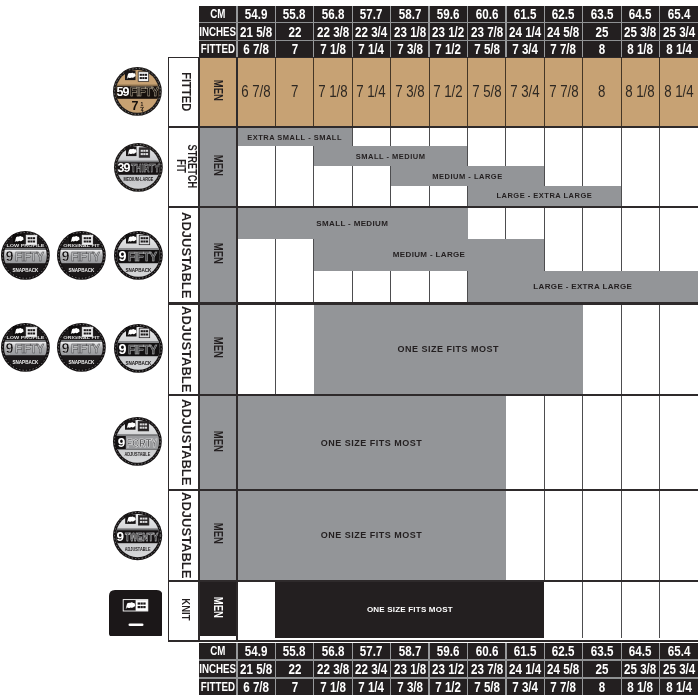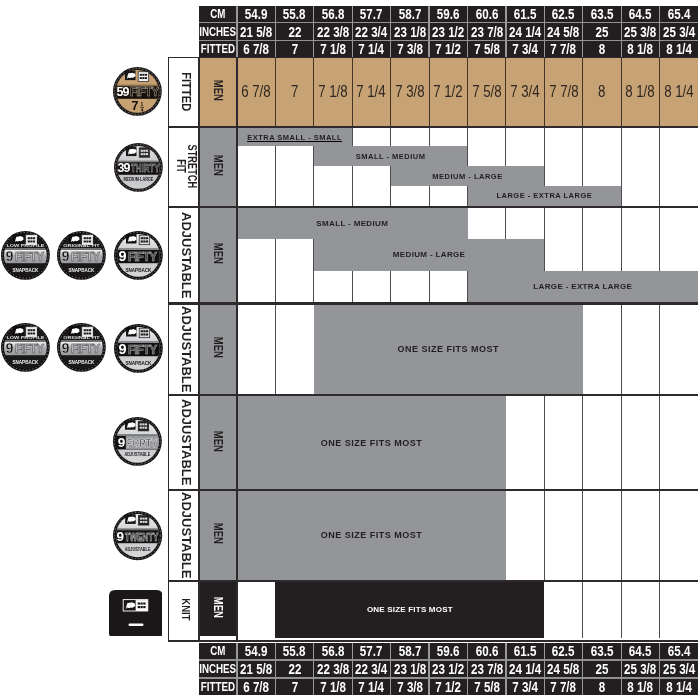--- a/index.html
+++ b/index.html
@@ -286,21 +286,21 @@
 <div style="position:absolute;left:505.3px;top:58.3px;width:1.2px;height:67.9px;background:#443626;"></div>
 <div style="position:absolute;left:543.7px;top:58.3px;width:1.2px;height:67.9px;background:#443626;"></div>
 <div style="position:absolute;left:582.1px;top:58.3px;width:1.2px;height:67.9px;background:#443626;"></div>
 <div style="position:absolute;left:620.6px;top:58.3px;width:1.2px;height:67.9px;background:#443626;"></div>
 <div style="position:absolute;left:659.0px;top:58.3px;width:1.2px;height:67.9px;background:#443626;"></div>
 
 <div style="position:absolute;left:199.0px;top:128.0px;width:37.5px;height:77.5px;background:#939598;display:flex;align-items:center;justify-content:center;">
       <span style="font-size:12px;font-weight:bold;color:#231f20;letter-spacing:0px;"><span class="vt" style="transform:scale(1,0.8);">MEN</span></span>
     </div>
 
-<div style="position:absolute;left:237.0px;top:128.0px;width:115.2px;height:18.0px;background:#939598;display:flex;align-items:center;justify-content:center;text-decoration:underline;">
+<div style="position:absolute;left:237.0px;top:128.0px;width:115.2px;height:18.0px;background:#939598;display:flex;align-items:center;justify-content:center;">
       <span style="font-size:7.5px;font-weight:bold;color:#231f20;letter-spacing:0.5px;">EXTRA SMALL - SMALL</span>
     </div>
 
 <div style="position:absolute;left:313.8px;top:146.0px;width:153.7px;height:20.0px;background:#939598;display:flex;align-items:center;justify-content:center;">
       <span style="font-size:7.5px;font-weight:bold;color:#231f20;letter-spacing:0.5px;">SMALL - MEDIUM</span>
     </div>
 
 <div style="position:absolute;left:390.7px;top:166.0px;width:153.7px;height:20.0px;background:#939598;display:flex;align-items:center;justify-content:center;">
       <span style="font-size:7.5px;font-weight:bold;color:#231f20;letter-spacing:0.5px;">MEDIUM - LARGE</span>
     </div>

